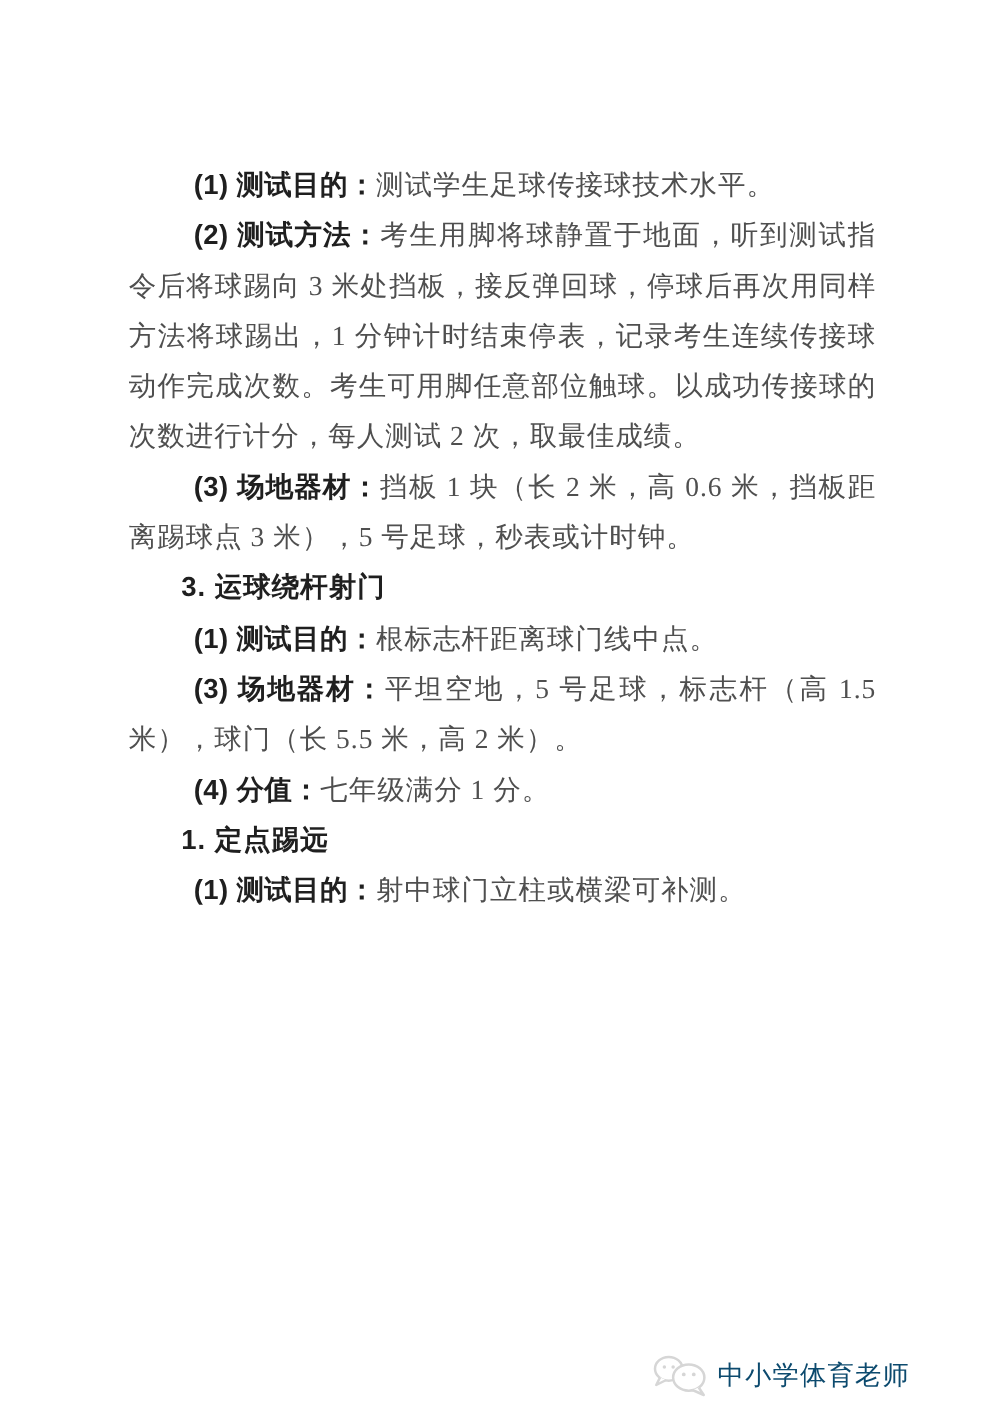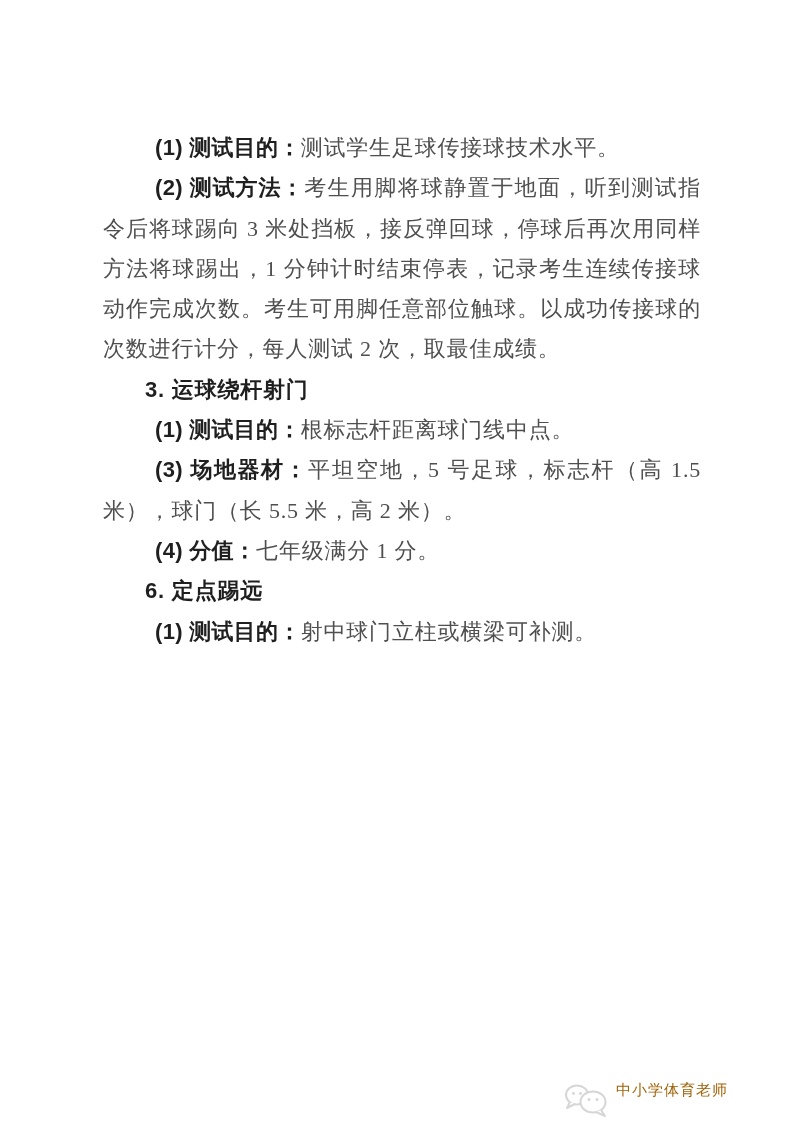--- a/index.html
+++ b/index.html
@@ -49,55 +49,56 @@
     font-weight: 700;
     color: #1f1f1f;
     text-indent: 42px;
     text-align: left;
   }
   .watermark {
     position: absolute;
     right: 16px;
     bottom: 12px;
     display: flex;
-    align-items: flex-start;
+    align-items: center;
     gap: 5px;
-    color: #a16207;
-    font-size: 15px;
+    color: #0c4a6e;
+    font-size: 21px;
     font-family: "Liberation Sans", sans-serif;
     letter-spacing: 1px;
     text-shadow: 0 1px 0 #ffffff;
     user-select: none;
   }
   .watermark svg {
     display: block;
   }
 </style>
 </head>
 <body>
 
 <div class="page">
   <div class="content">
 
     <p class="para"><span class="label">(1) 测试目的：</span><span class="body">测试学生足球传接球技术水平。</span></p>
 
     <p class="para"><span class="label">(2) 测试方法：</span><span class="body">考生用脚将球静置于地面，听到测试指令后将球踢向 3 米处挡板，接反弹回球，停球后再次用同样方法将球踢出，1 分钟计时结束停表，记录考生连续传接球动作完成次数。考生可用脚任意部位触球。以成功传接球的次数进行计分，每人测试 2 次，取最佳成绩。</span></p>
 
+    <p class="para"><span class="label">(3) 场地器材：</span><span class="body">挡板 1 块（长 2 米，高 0.6 米，挡板距离踢球点 3 米），5 号足球，秒表或计时钟。</span></p>
 
 
     <p class="heading">3. 运球绕杆射门</p>
 
     <p class="para"><span class="label">(1) 测试目的：</span><span class="body">根标志杆距离球门线中点。</span></p>
 
 
     <p class="para"><span class="label">(3) 场地器材：</span><span class="body">平坦空地，5 号足球，标志杆（高 1.5 米），球门（长 5.5 米，高 2 米）。</span></p>
 
     <p class="para"><span class="label">(4) 分值：</span><span class="body">七年级满分 1 分。</span></p>
 
-    <p class="heading">6. 定点踢远</p>
+    <p class="heading">1. 定点踢远</p>
 
     <p class="para"><span class="label">(1) 测试目的：</span><span class="body">射中球门立柱或横梁可补测。</span></p>
 
   </div>
 
   <div class="watermark">
     <span>
       <svg width="48" height="38" viewBox="0 0 48 38" fill="none" xmlns="http://www.w3.org/2000/svg">
         <ellipse cx="14" cy="14" rx="11" ry="9.5" stroke="#d6d6d6" stroke-width="2" fill="#ffffff"></ellipse>
         <path d="M7 21 L4 27 L12 23" stroke="#d6d6d6" stroke-width="2" fill="#ffffff" stroke-linejoin="round"></path>

